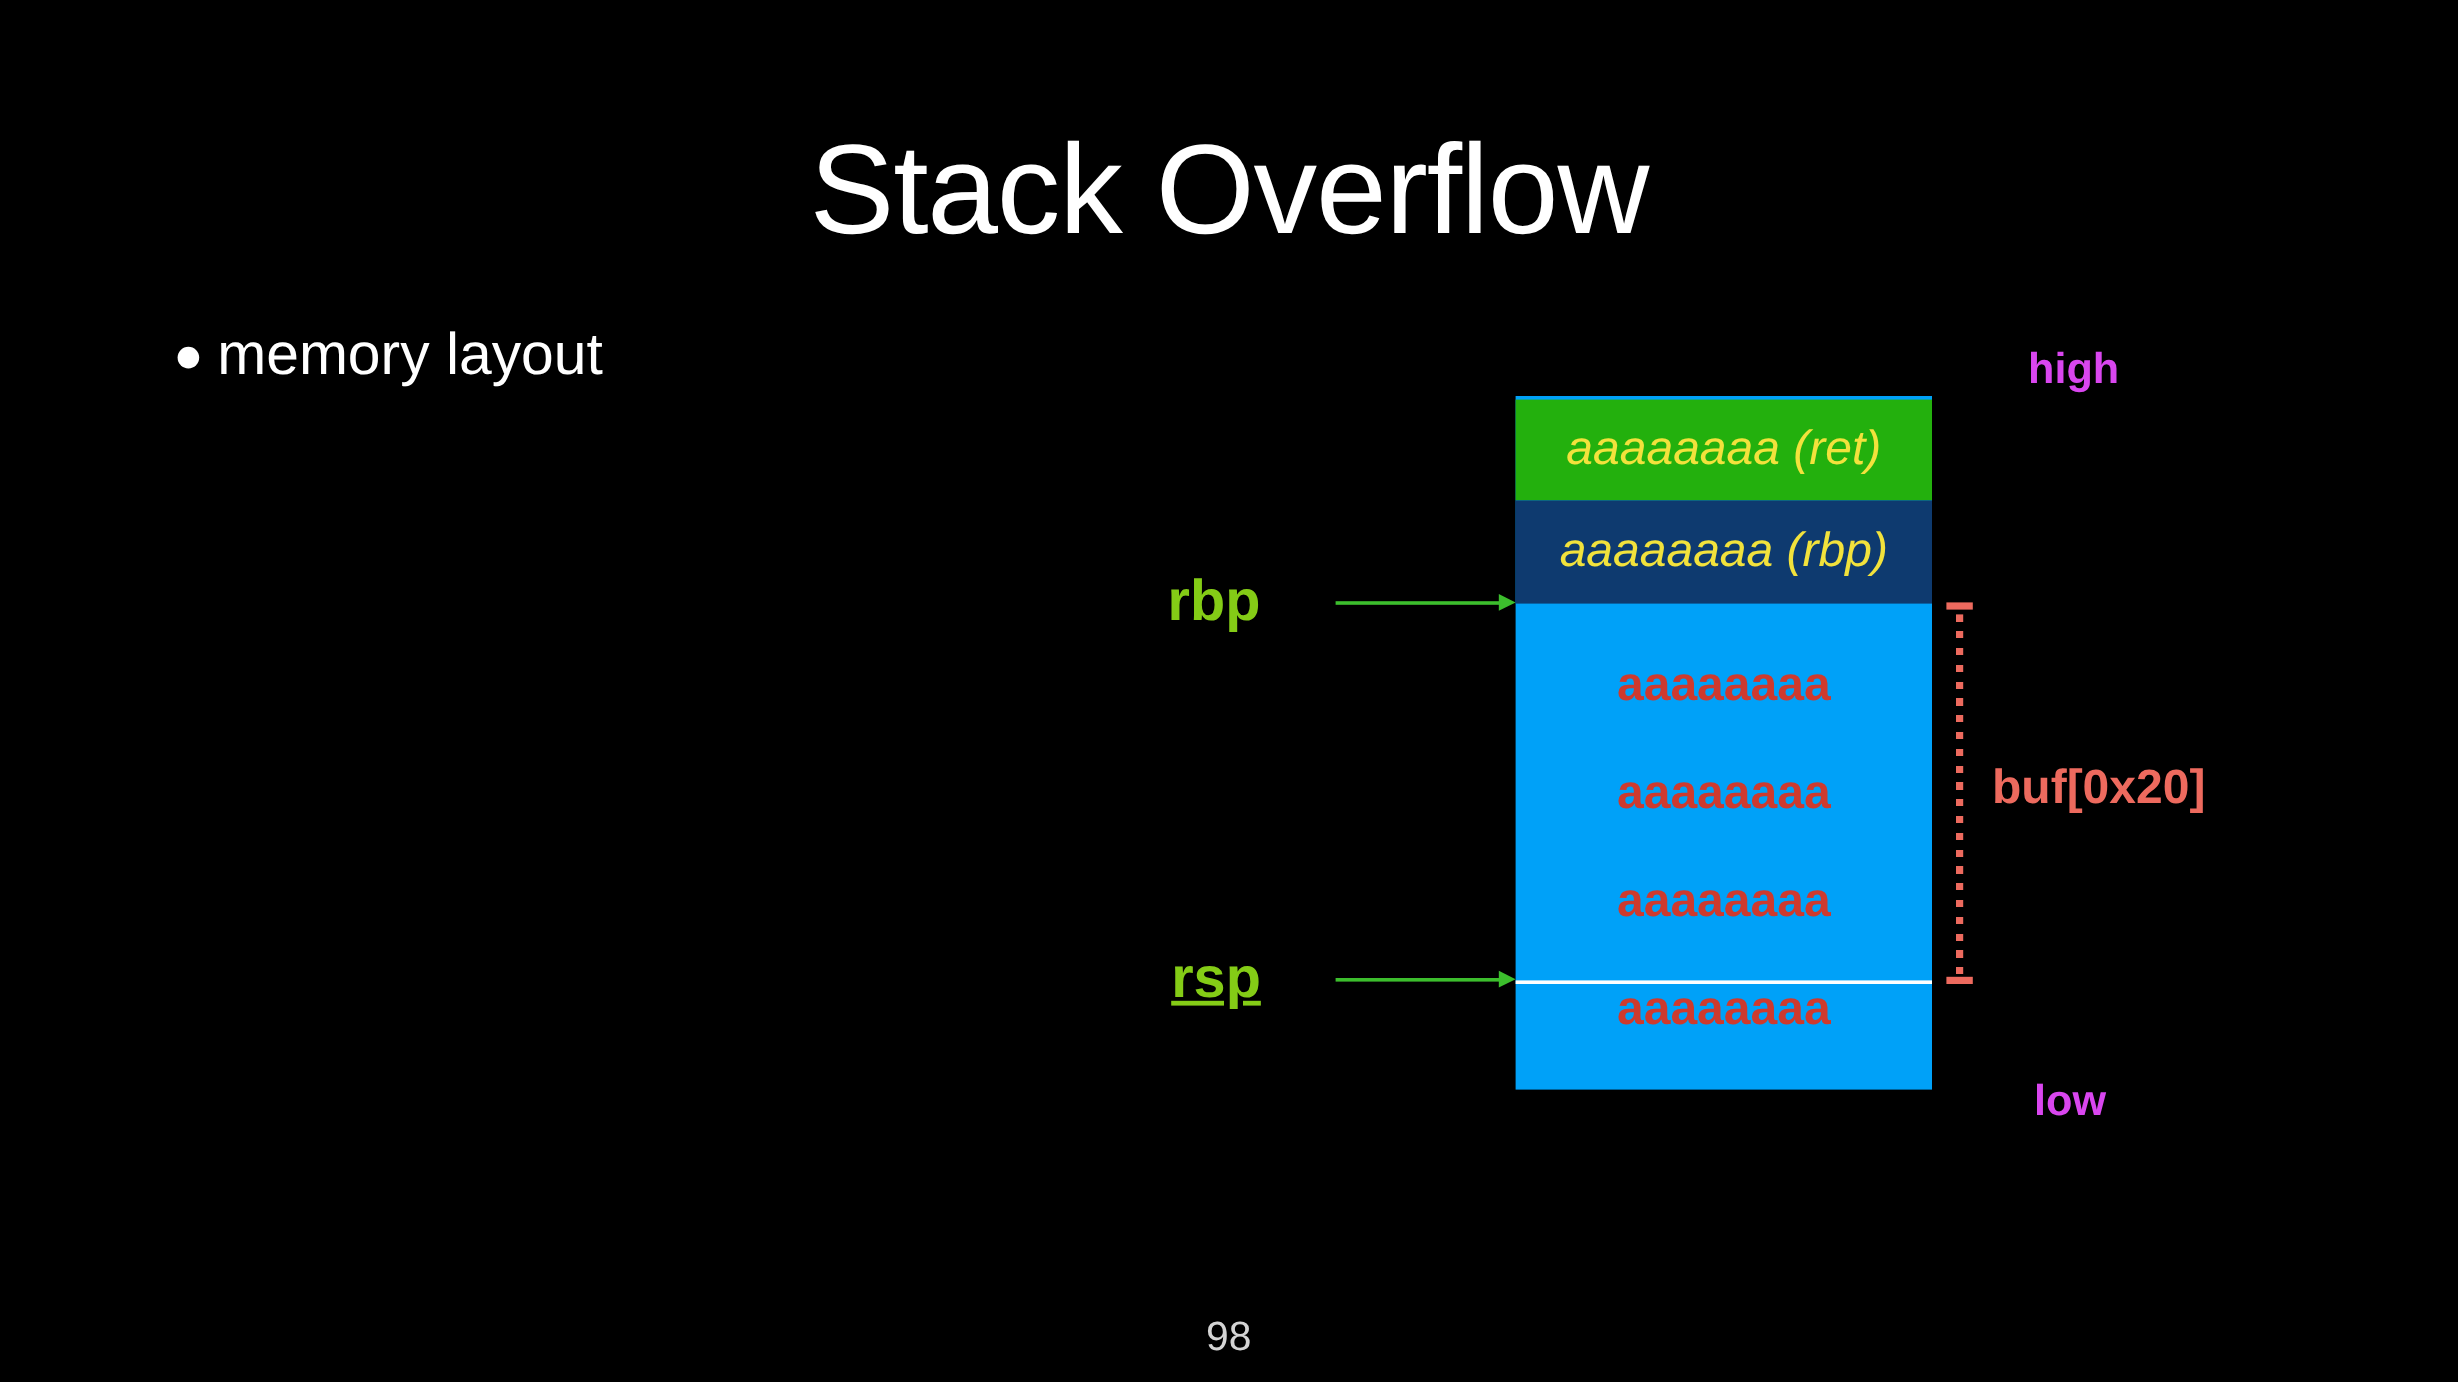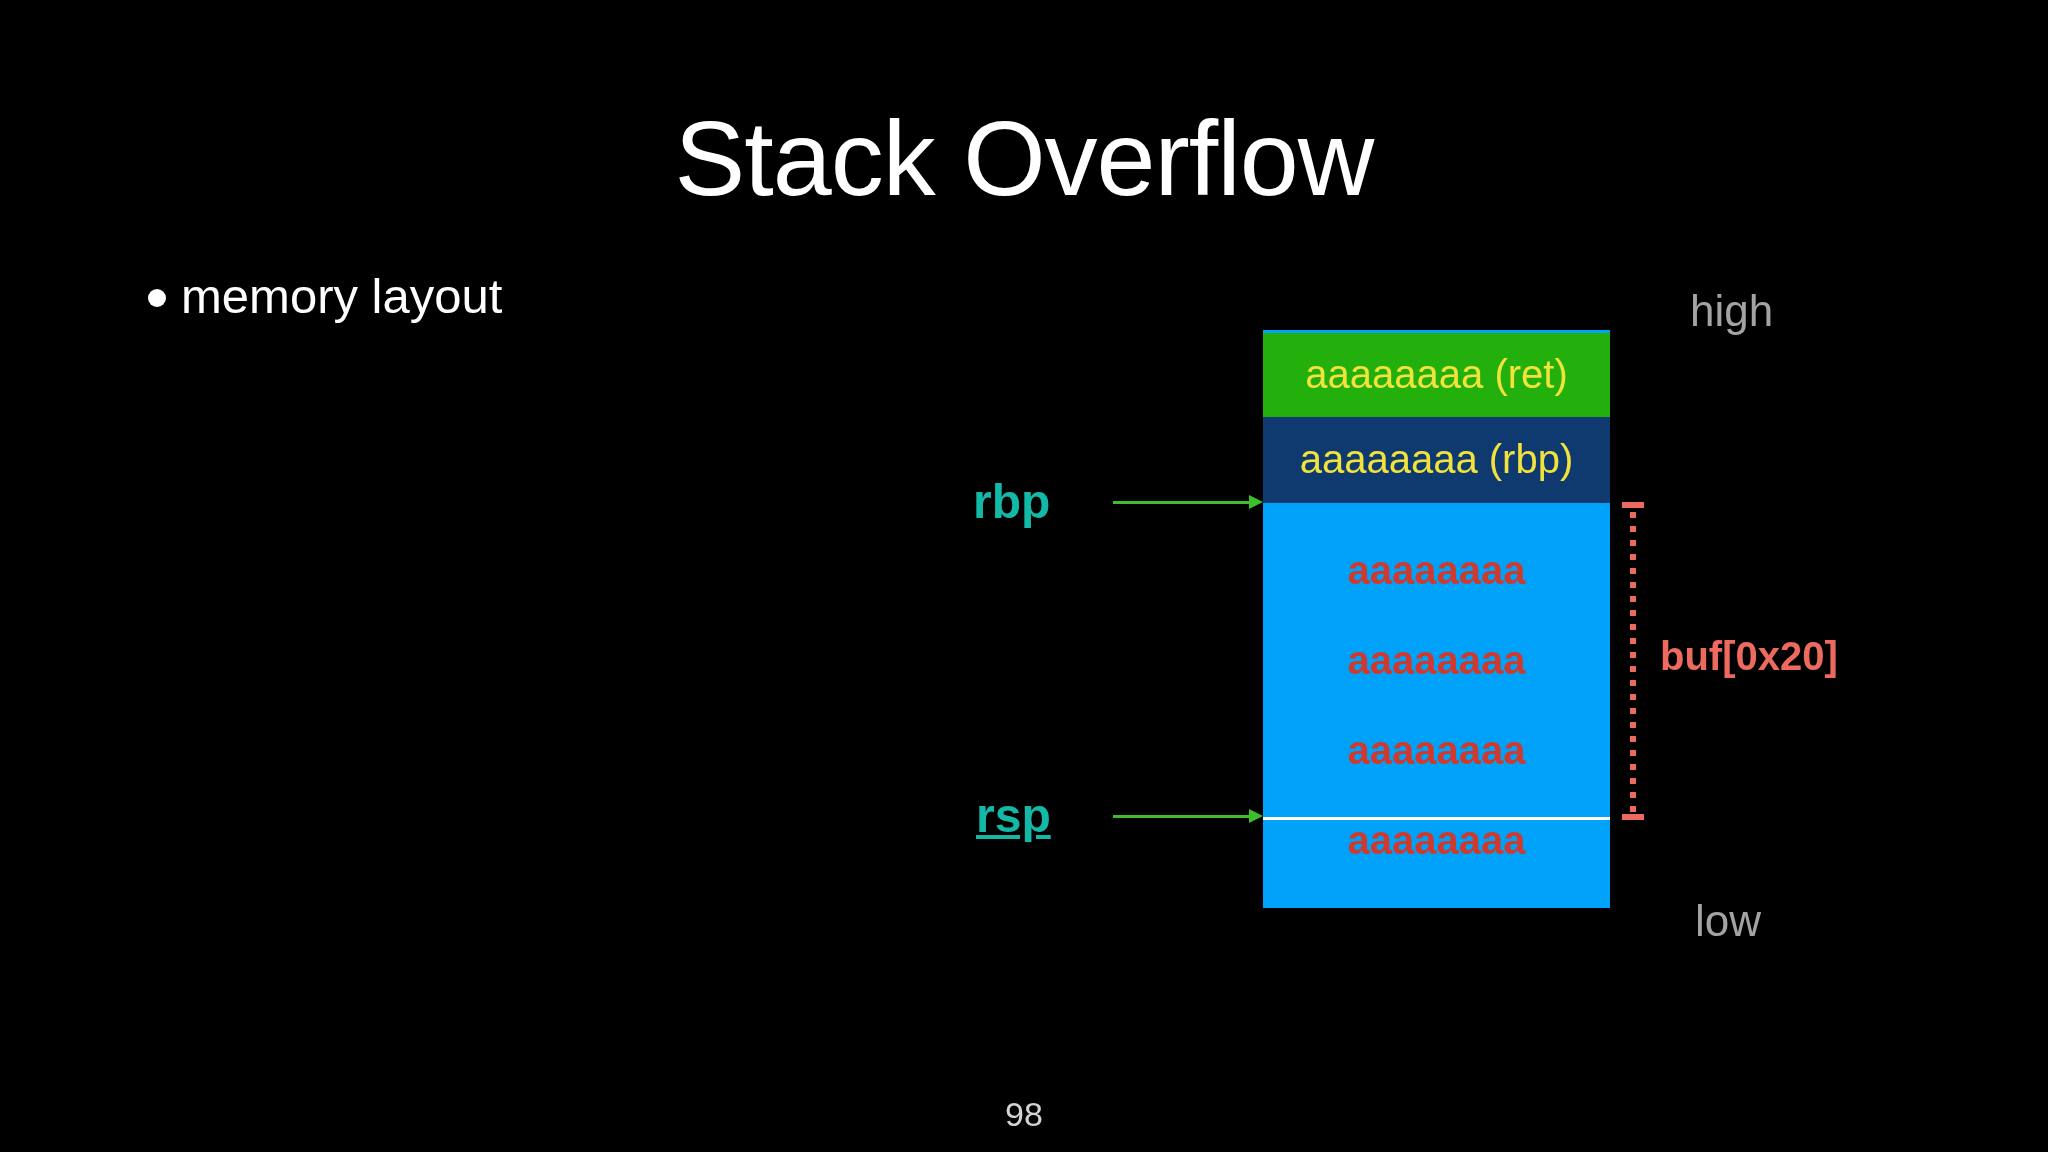--- a/index.html
+++ b/index.html
@@ -77,21 +77,21 @@
   .code-line.hl {
     color: var(--yellow-bright, #FFE400);
     font-weight: bold;
   }
 
   
   .reg-label {
     position: absolute;
     font-size: 48px;
     font-weight: bold;
-    color: #14b8a6;
+    color: #84cc16;
   }
   .reg-rbp { left: 973px; top: 474px; }
   .reg-rsp { left: 976px; top: 788px; text-decoration: underline; }
 
   
   .arrow {
     position: absolute;
     height: 3px;
     background: var(--arrow-green, #3CBE2D);
   }
@@ -119,20 +119,21 @@
     background: var(--cyan, #00A1F8);
     display: flex;
     flex-direction: column;
   }
   .frame {
     display: flex;
     align-items: center;
     justify-content: center;
     font-size: 40px;
     color: var(--yellow, #F2E23C);
+    font-style: italic;
   }
   .frame-ret { margin-top: 3px; height: 84px; background: var(--green, #23B00D); }
   .frame-rbp { height: 86px; background: var(--navy, #0E3A6F); }
   .buffer {
     height: 406px;
     display: flex;
     flex-direction: column;
     justify-content: space-evenly;
   }
   .buf-val {
@@ -168,23 +169,23 @@
     background: repeating-linear-gradient(
       to bottom,
       var(--salmon, #ED6A5E) 0px, var(--salmon, #ED6A5E) 6px,
       transparent 6px, transparent 14px
     );
   }
 
   
   .side-label {
     position: absolute;
-    font-size: 44px;
-    font-weight: normal;
-    color: #a3a3a3;
+    font-size: 36px;
+    font-weight: bold;
+    color: #d946ef;
   }
   .label-high { left: 1690px; top: 286px; }
   .label-low  { left: 1695px; top: 896px; }
   .label-buf  {
     position: absolute;
     left: 1660px;
     top: 634px;
     font-size: 40px;
     font-weight: bold;
     color: var(--salmon, #ED6A5E);

